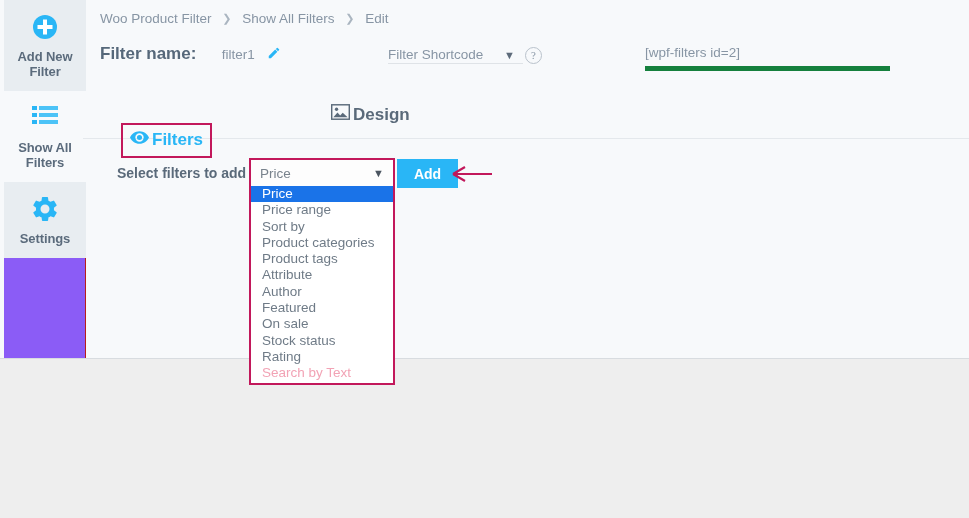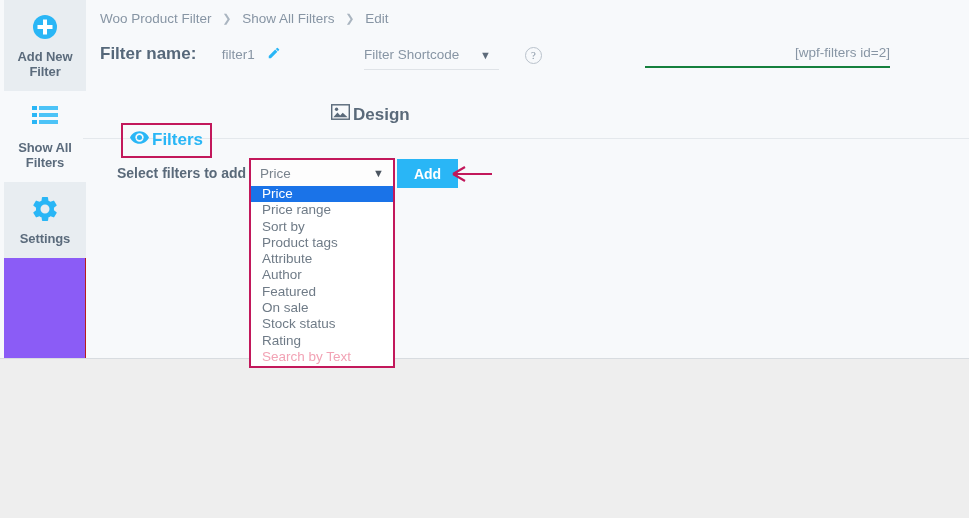--- a/index.html
+++ b/index.html
@@ -99,24 +99,23 @@
     display: inline-block;
     vertical-align: middle;
     margin-left: 8px;
     cursor: pointer;
     position: relative;
     top: 1px;
   }
 
   .shortcode-select {
     position: absolute;
-    left: 264px; top: 1px;
+    left: 288px; top: 1px;
     width: 135px;
     border-bottom: 1px solid #dfe3e7;
-    padding-bottom: 6px;
     cursor: pointer;
   }
   .shortcode-select .sc-text {
     font-size: 13.5px;
     color: #8795a4;
   }
   .shortcode-select .sc-caret {
     position: absolute;
     right: 8px; top: 4px;
     font-size: 11px;
@@ -132,24 +131,24 @@
     font-size: 11px;
     text-align: center;
     line-height: 15px;
     cursor: pointer;
     font-family: "Liberation Serif", serif;
   }
   .shortcode-value {
     position: absolute;
     left: 545px; top: 1px;
     width: 245px;
-    text-align: right;
-    font-size: 13.5px;
-    color: #8795a4;
-    border-bottom: 2px solid #15803d;
+    text-align: left;
+    font-size: 13.5px;
+    color: #8795a4;
+    border-bottom: 5px solid #15803d;
     padding-bottom: 6px;
   }
 
   
   .tabbar {
     position: absolute;
     left: 0; top: 99px;
     right: 0; height: 40px;
     border-bottom: 1px solid #e4e8ec;
   }
@@ -377,20 +376,21 @@
         </svg>
       </span>
     </div>
 
   </div>
 
   <div class="dropdown-list">
     <div class="dd-item selected">Price</div>
     <div class="dd-item">Price range</div>
     <div class="dd-item">Sort by</div>
+    <div class="dd-item">Product categories</div>
     <div class="dd-item">Product tags</div>
     <div class="dd-item">Attribute</div>
     <div class="dd-item">Author</div>
     <div class="dd-item">Featured</div>
     <div class="dd-item">On sale</div>
     <div class="dd-item">Stock status</div>
     <div class="dd-item">Rating</div>
     <div class="dd-item disabled">Search by Text</div>
   </div>
 

